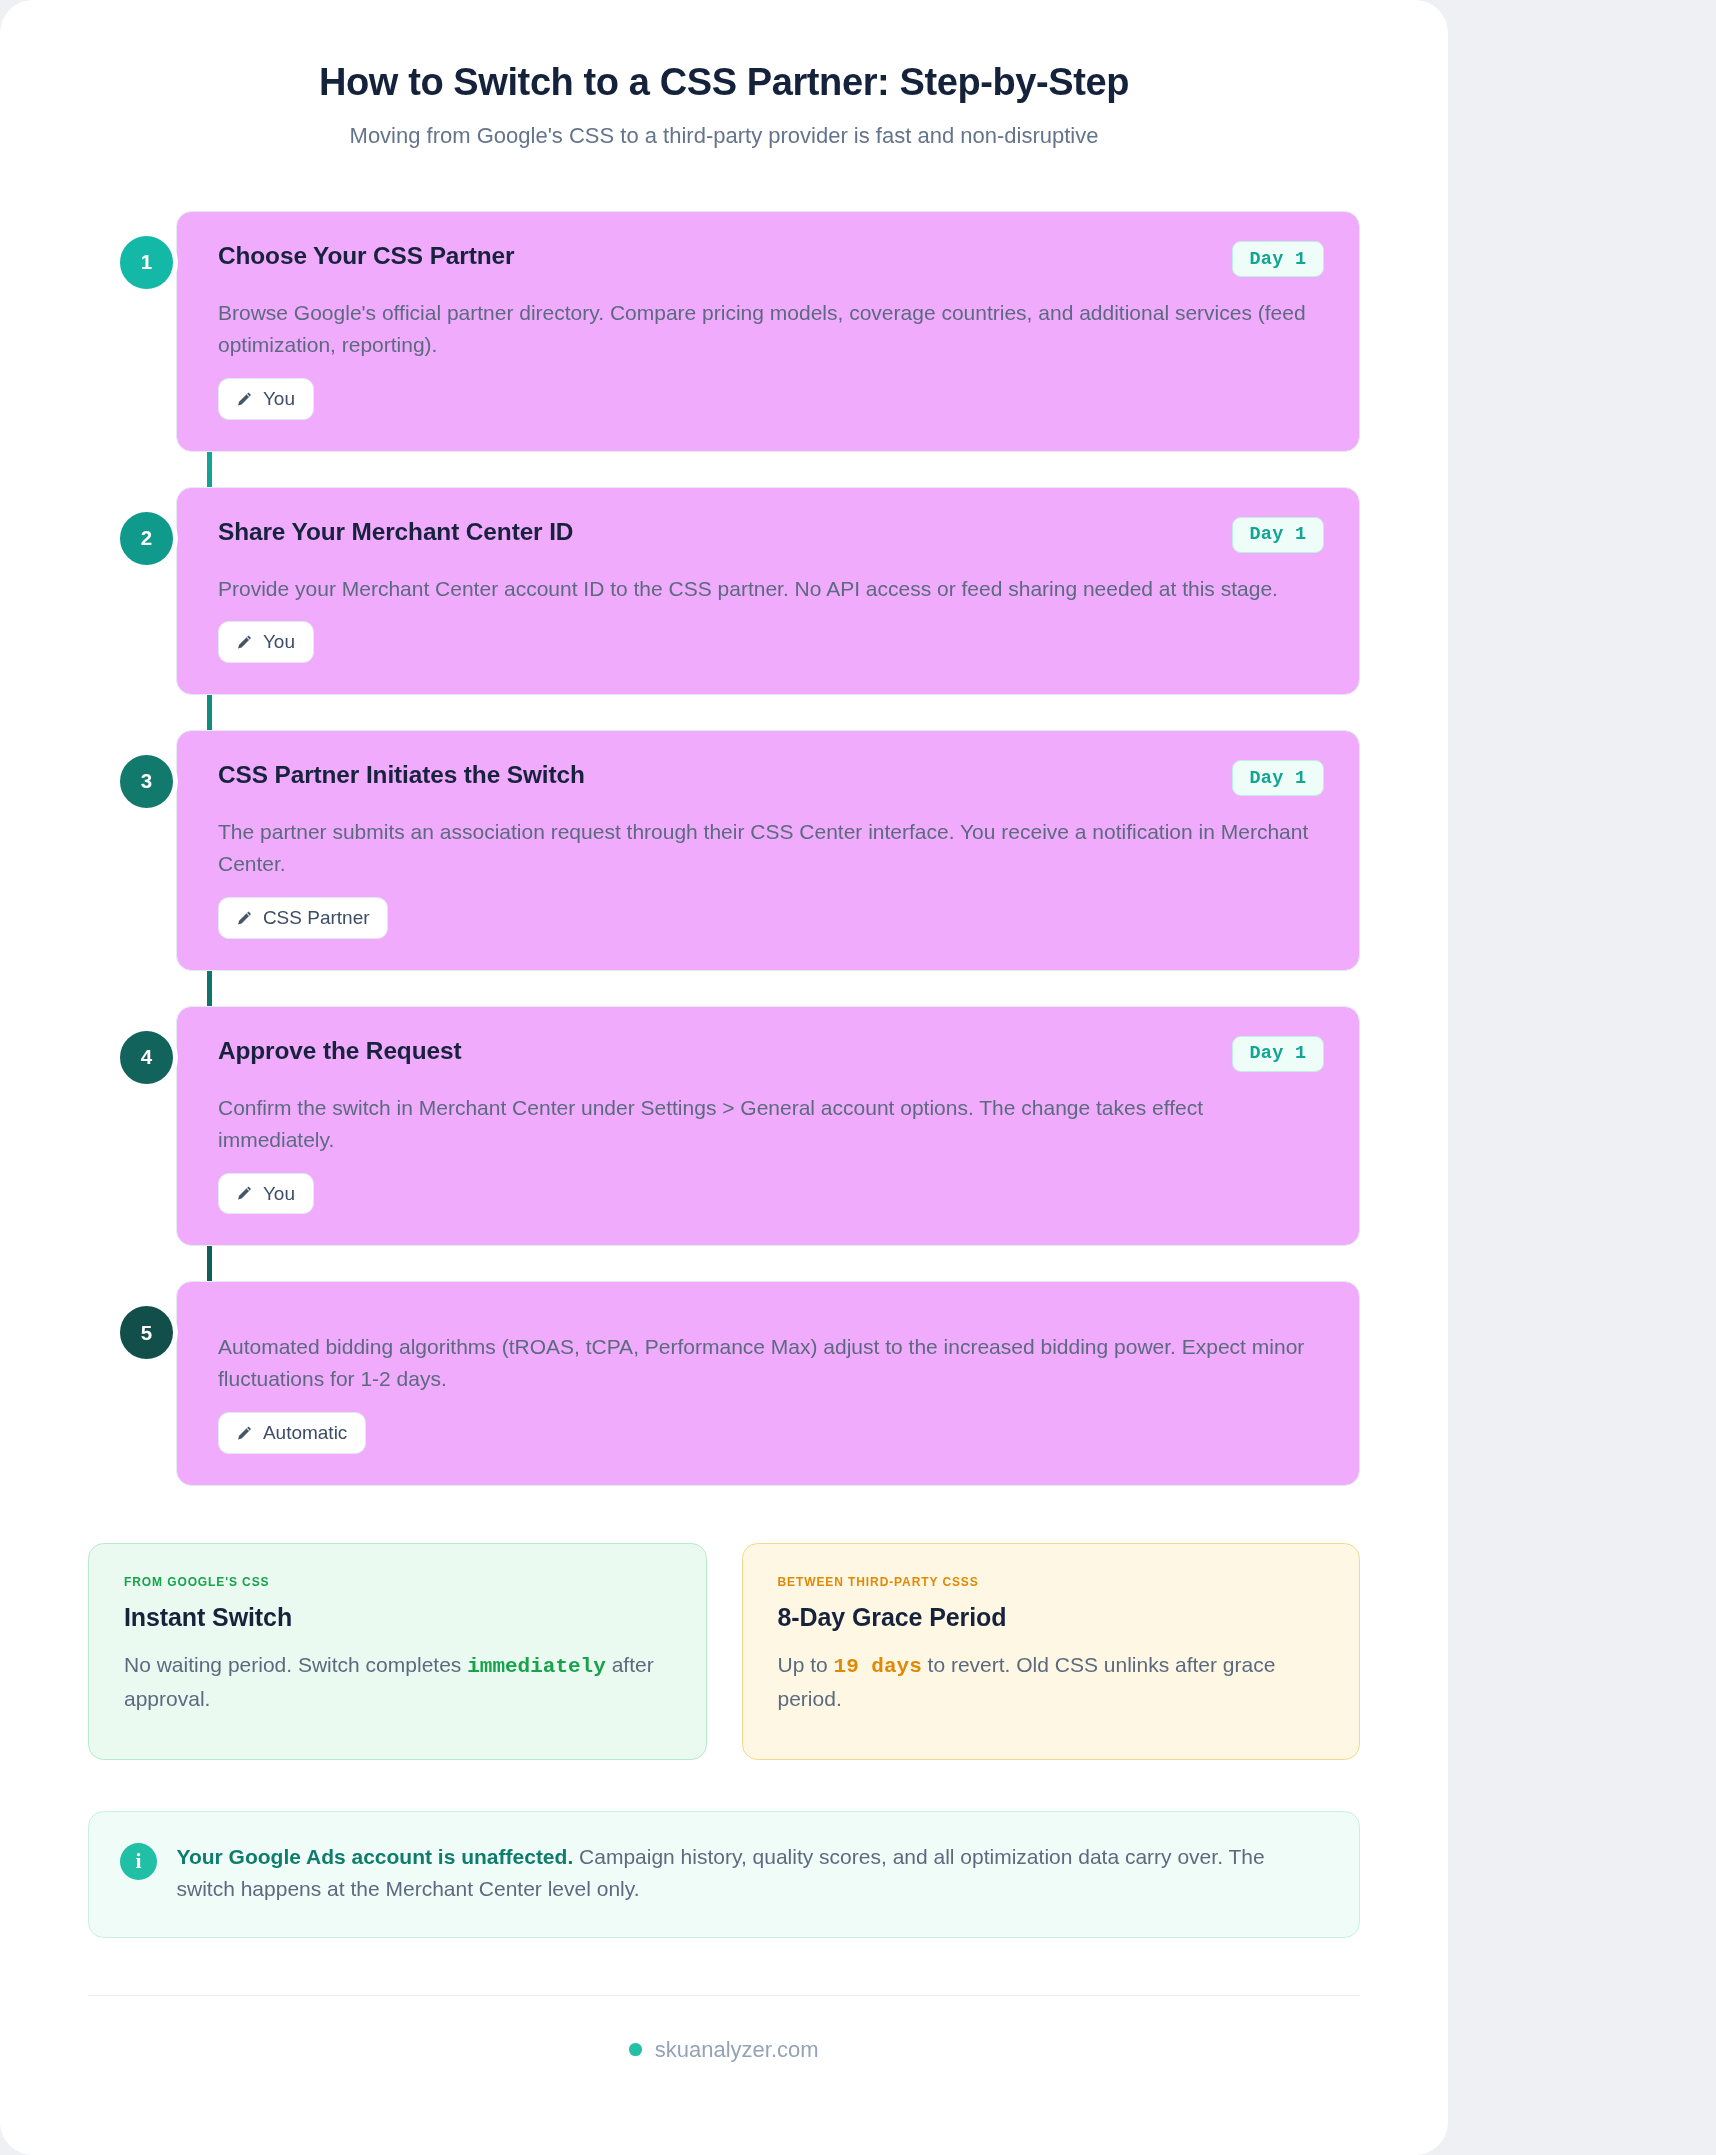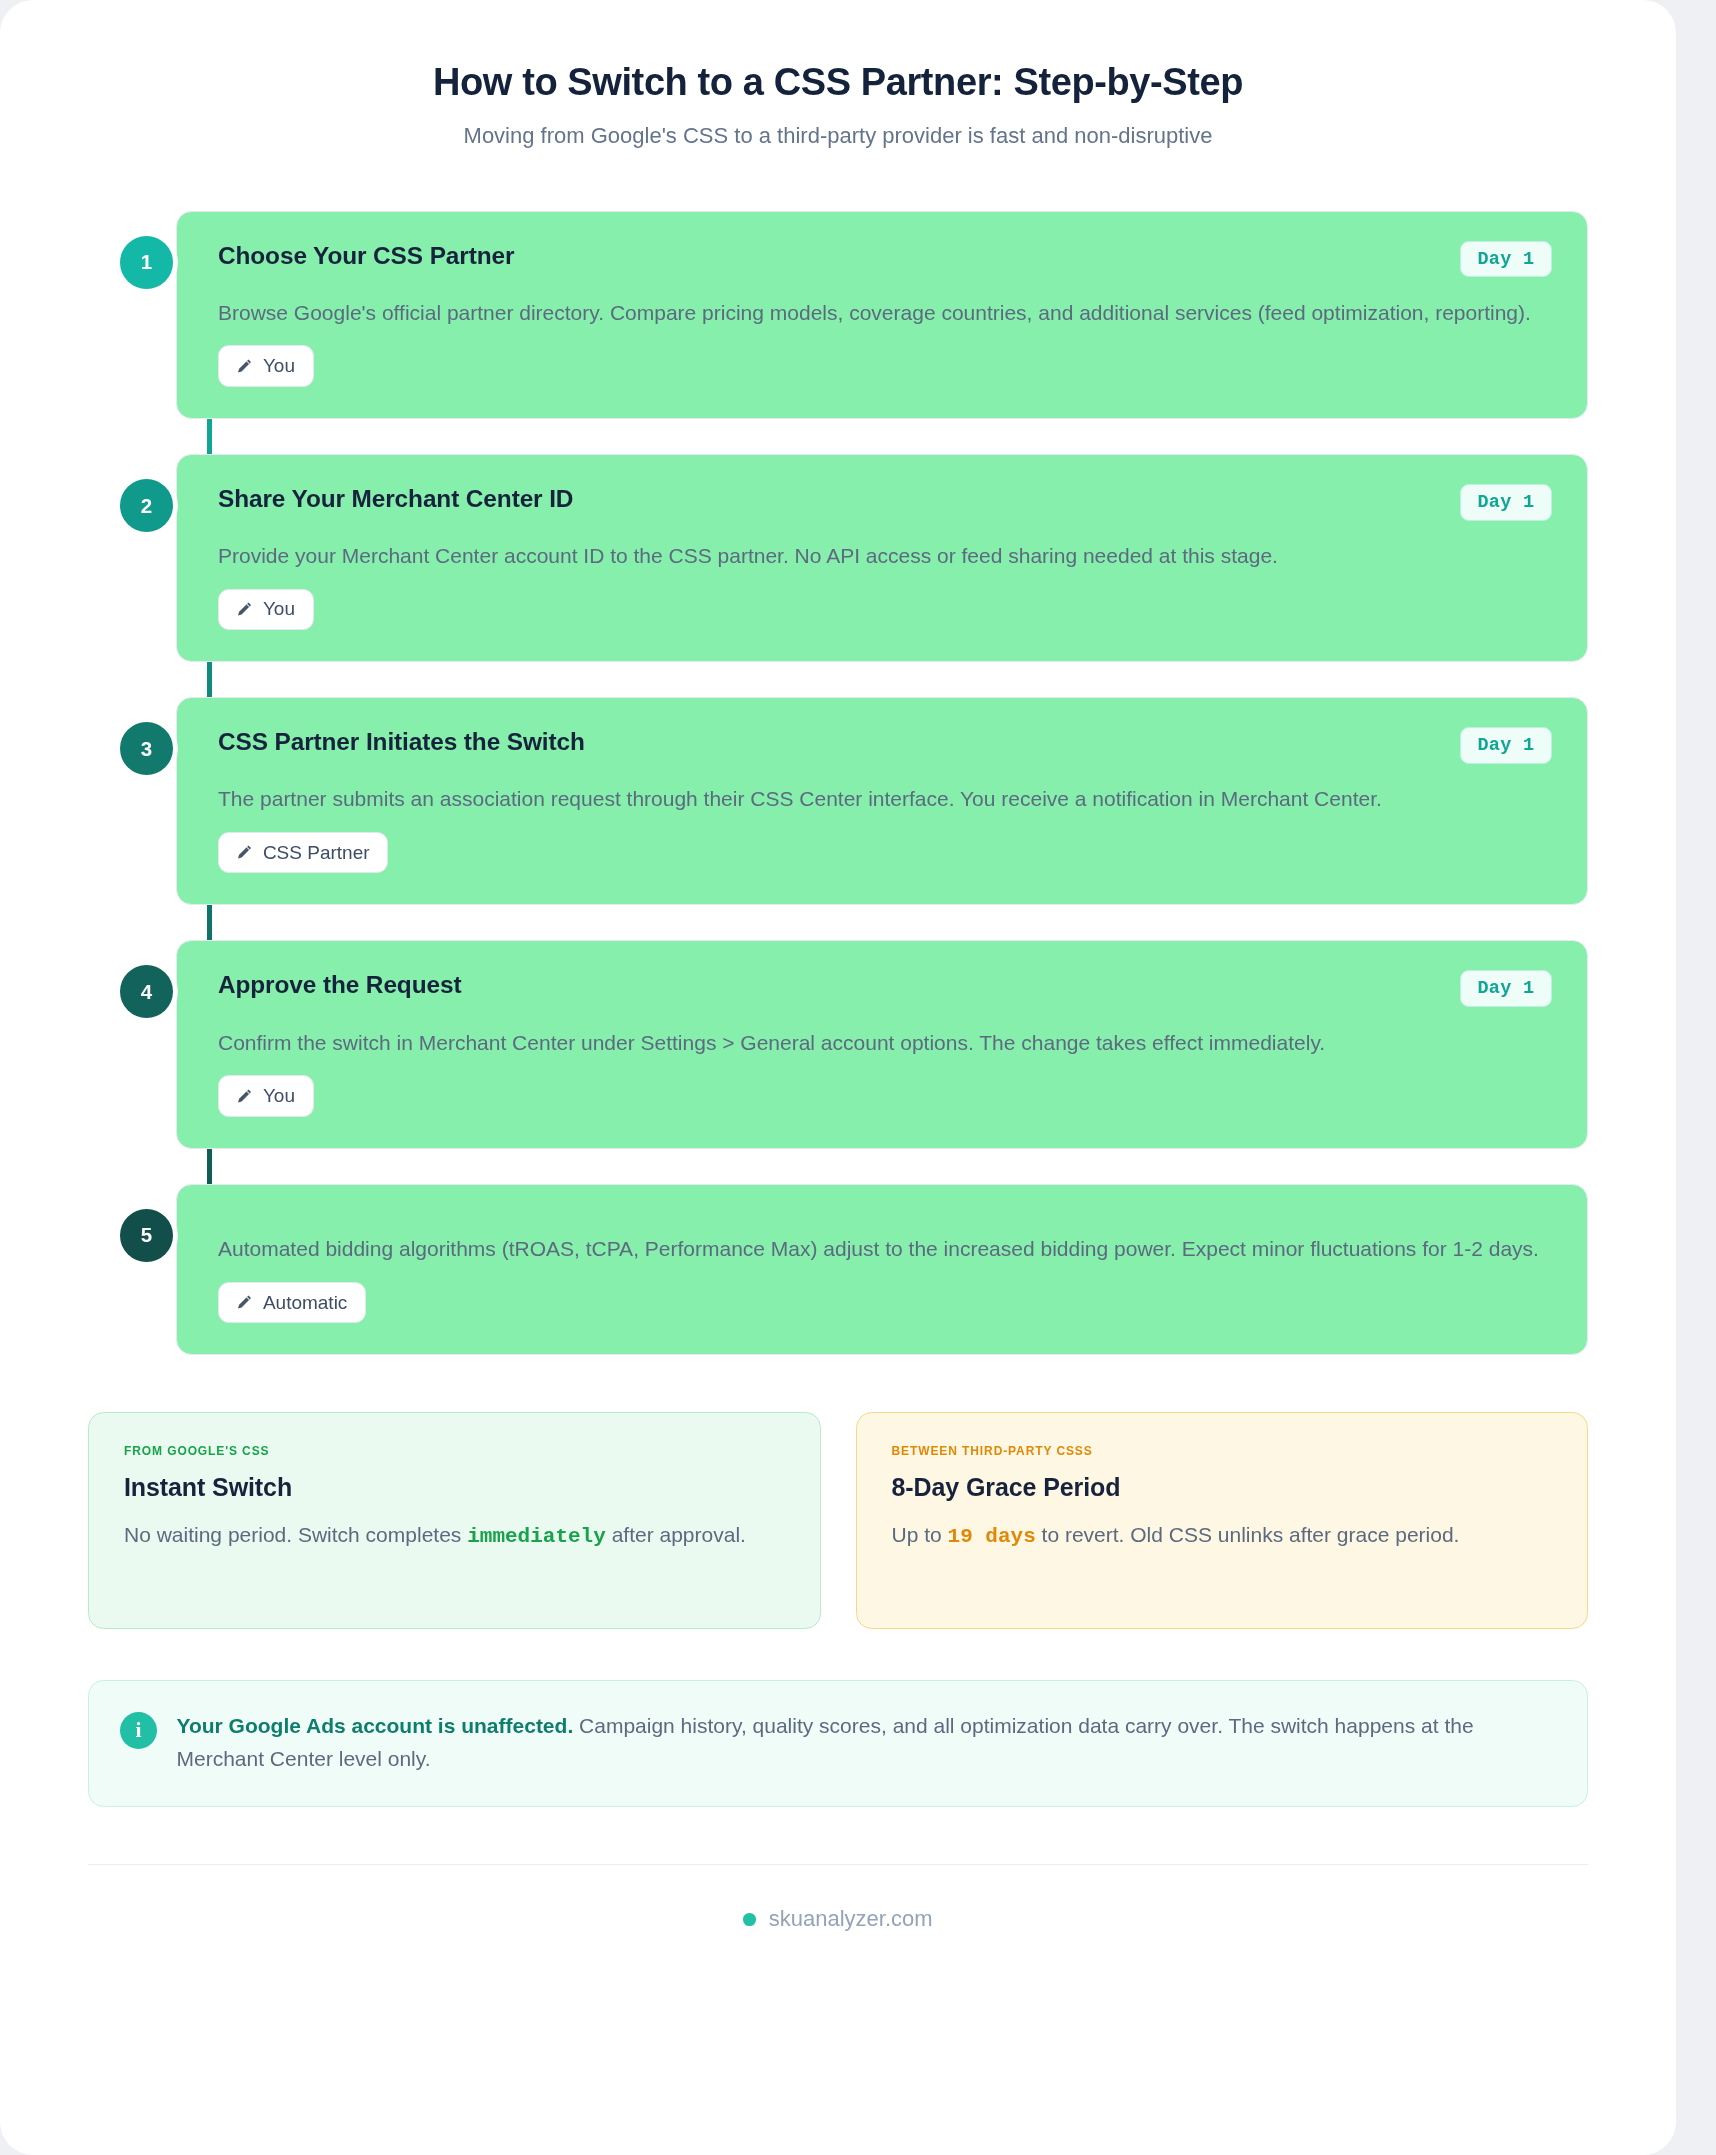--- a/index.html
+++ b/index.html
@@ -10,21 +10,21 @@
   }
 
   body {
     background: #eef0f4;
     font-family: "Liberation Sans", sans-serif;
     -webkit-font-smoothing: antialiased;
   }
 
   .page {
     position: relative;
-    width: 1676px;
+    width: 1448px;
     min-height: 2155px;
     background: #ffffff;
     border-radius: 33px;
     overflow: hidden;
     padding: 60px 88px 0 88px;
   }
 
   
   .header { text-align: center; margin-bottom: 60px; }
 
@@ -75,21 +75,21 @@
     align-items: center;
     justify-content: center;
     color: #ffffff;
     font-size: 20.5px;
     font-weight: 700;
     z-index: 2;
     box-shadow: 0 0 0 4.9px #ffffff;
   }
 
   .step-card {
-    background: #86efac;
+    background: #f0abfc;
     border: 1.5px solid #e6ebf1;
     border-radius: 15.6px;
     padding: 29px 35px 31px 41px;
   }
 
   .step-head {
     display: flex;
     align-items: flex-start;
     justify-content: space-between;
     gap: 23.4px;

